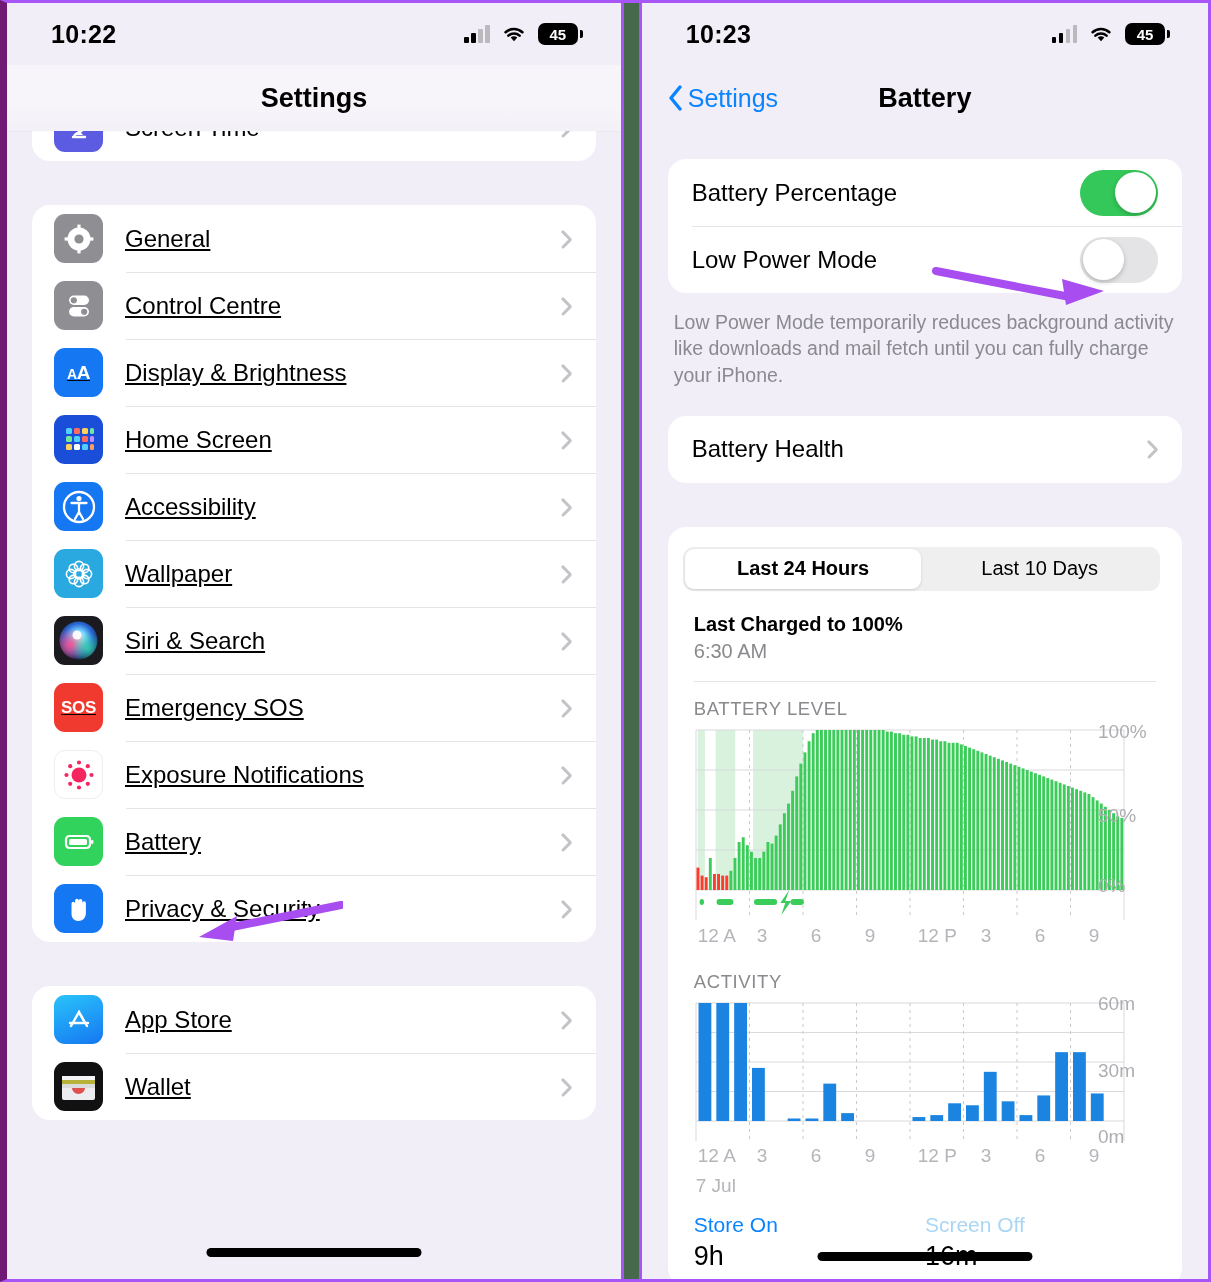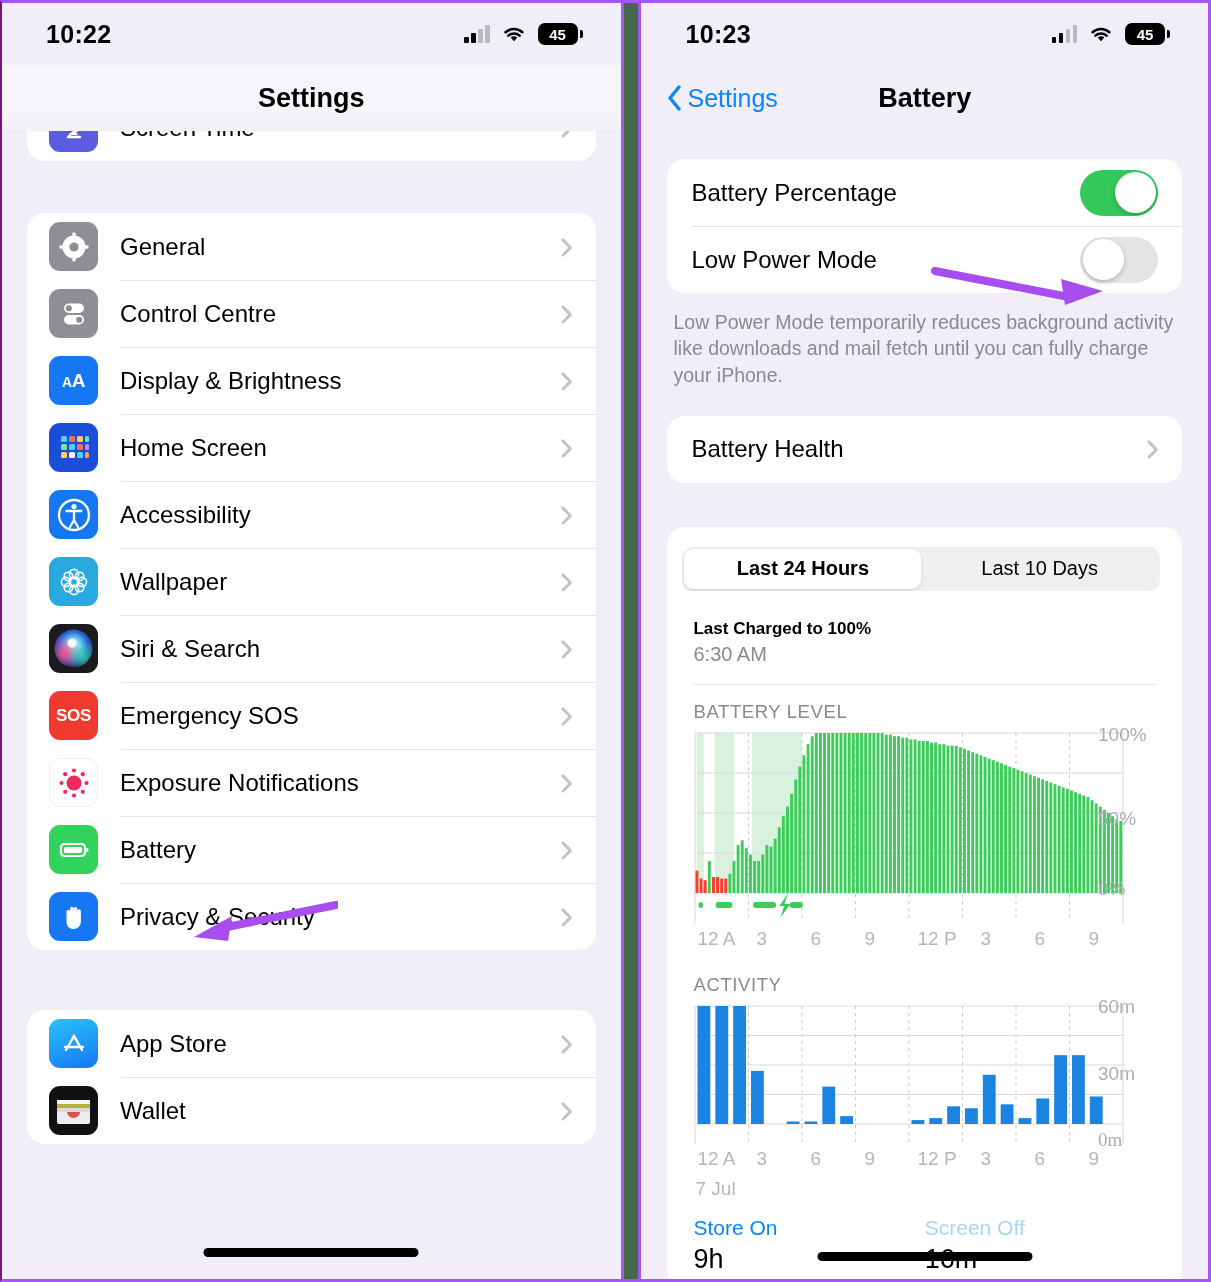--- a/index.html
+++ b/index.html
@@ -17,21 +17,21 @@
   }
   
   .panel {
     position: relative;
     height: 1282px;
     background: #f1eef7;
     overflow: hidden;
     border-top: 3px solid #a855f7;
     border-bottom: 3px solid #a855f7;
   }
-  .panel.left  { width: 704px; border-left: 2px solid #701a75; }
+  .panel.left  { width: 704px; border-left: 7px solid #701a75; }
   .panel.right { width: 646px; border-right: 3px solid #a855f7; }
   .gutter {
     width: 23px; height: 1282px;
     background: #47694b;
     border-top: 3px solid #a855f7;
     border-bottom: 3px solid #a855f7;
     border-left: 3px solid #a855f7;
     border-right: 3px solid #a855f7;
   }
 
@@ -83,22 +83,23 @@
     position: absolute; left: 0; right: 0; text-align: center;
     pointer-events: none;
   }
 
   
   .content { position: relative; }
 
   .group {
     background: #fff;
     border-radius: 18px;
-    margin: 8px 25px;
+    margin: 0 25px;
     overflow: hidden;
+    text-decoration: underline;
   }
   .row {
     display: flex; align-items: center;
     height: 67px;
     padding-left: 22px;
     position: relative;
   }
   .row + .row::before {
     content:""; position:absolute; left: 94px; right: 0; top: 0;
     height: 1px; background: #e4e4e6;
@@ -171,21 +172,21 @@
   .segmented {
     display:flex; background:#efeff0; border-radius: 11px;
     height: 44px; padding: 2px; position: relative;
   }
   .seg {
     flex:1; display:flex; align-items:center; justify-content:center;
     font-size: 20px; color:#000; border-radius: 9px;
   }
   .seg.active { background:#fff; box-shadow: 0 1px 3px rgba(0,0,0,.14); font-weight: 600;}
 
-  .charge-title { font-size: 17px; font-weight: 600; color:#000; margin: 28px 0 0 26px; }
+  .charge-title { font-size: 20px; font-weight: 600; color:#000; margin: 22px 0 0 26px; }
   .charge-sub   { font-size: 20px; color:#8a8a8e; margin: 4px 0 0 26px; }
   .hr { height:1px; background:#e4e4e6; margin: 18px 26px 0 26px; }
 
   .chart-label {
     font-size: 18.5px; color:#8a8a8e; letter-spacing: .6px;
     margin: 16px 0 6px 26px;
   }
 
   .chart-block { position: relative; margin: 0 26px 0 26px; }
   .chart-area  { position: relative; }
@@ -764,21 +765,21 @@
               <rect x="325.5" y="116.1" width="12.833333333333332" height="5.9" fill="#1a84e0"></rect>
               <rect x="343.3333333333333" y="96.43333333333334" width="12.833333333333332" height="25.566666666666666" fill="#1a84e0"></rect>
               <rect x="361.16666666666663" y="53.16666666666666" width="12.833333333333332" height="68.83333333333334" fill="#1a84e0"></rect>
               <rect x="379" y="53.16666666666666" width="12.833333333333332" height="68.83333333333334" fill="#1a84e0"></rect>
               <rect x="396.8333333333333" y="94.46666666666667" width="12.833333333333332" height="27.533333333333335" fill="#1a84e0"></rect>
             </svg>
         </div>
         <div class="axis-labels" style="height:140px;">
           <span style="top:5px;">60m</span>
           <span style="top:72px;">30m</span>
-          <span style="top:138px;font-family:Liberation Serif, serif;">0m</span>
+          <span style="top:138px;">0m</span>
         </div>
         <div class="xaxis">
           <span style="left:4px;">12 A</span>
           <span style="left:63px;">3</span>
           <span style="left:117px;">6</span>
           <span style="left:171px;">9</span>
           <span style="left:224px;">12 P</span>
           <span style="left:287px;">3</span>
           <span style="left:341px;">6</span>
           <span style="left:395px;">9</span>

